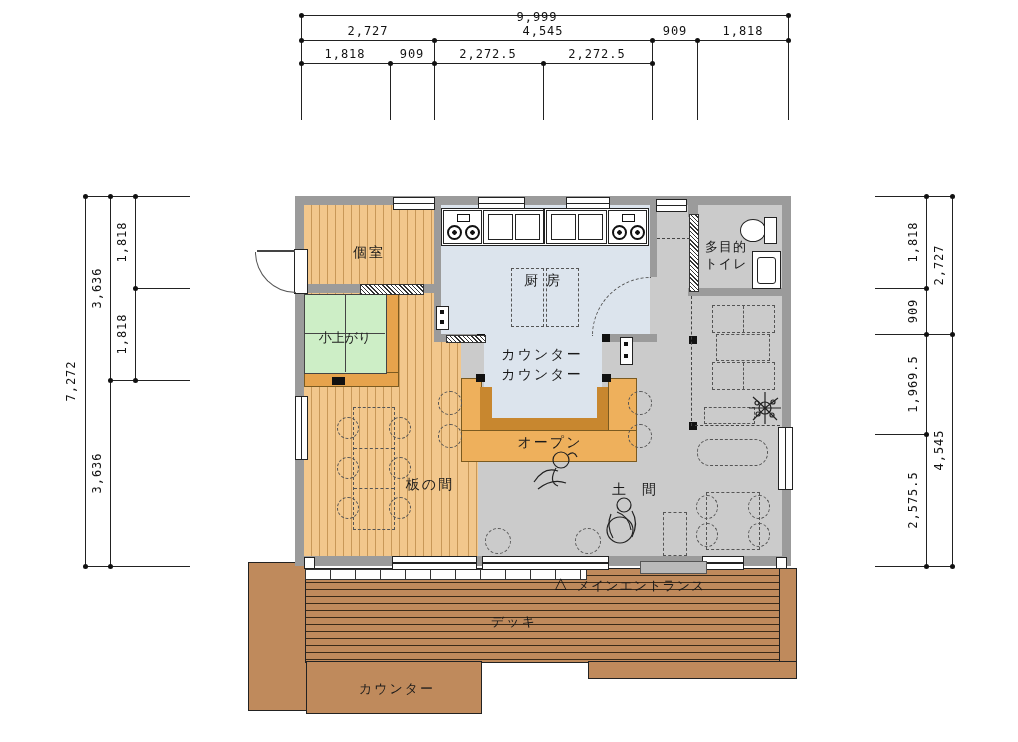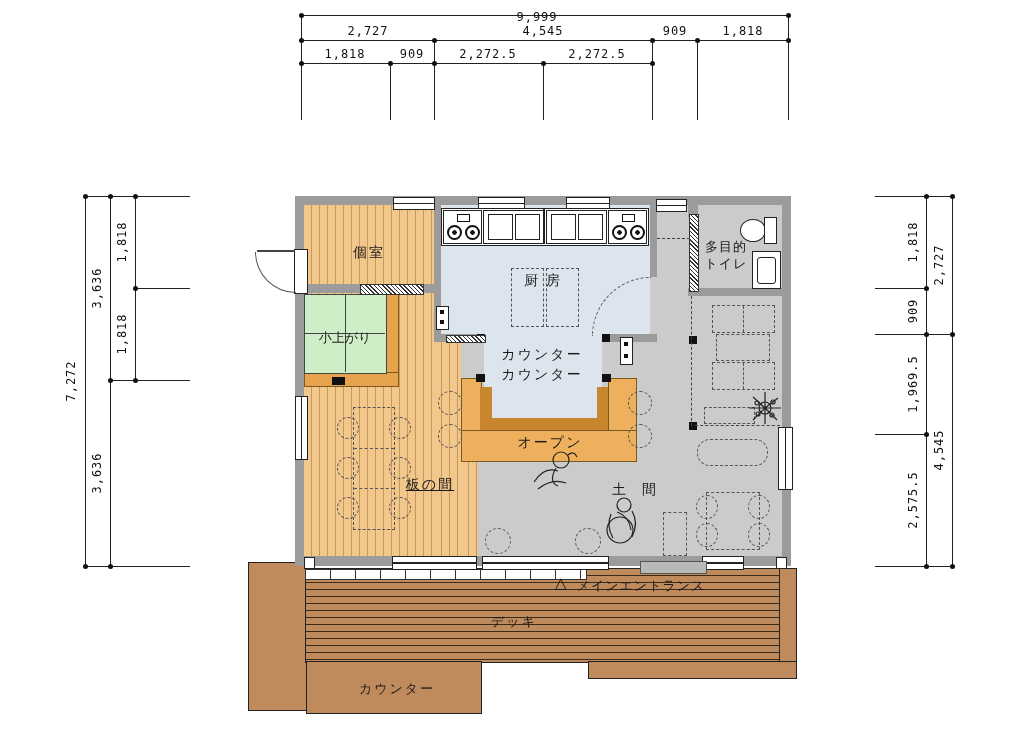--- a/index.html
+++ b/index.html
@@ -211,21 +211,21 @@
     <circle cx="18" cy="34" r="13"></circle>
     <path d="M30,15 q7,12 0,26 M9,18 q-5,12 2,24 M15,16 q12,4 14,18"></path>
   </svg>
 
   <div class="label" style="left:369px;top:253px;">個室</div>
   <div class="label" style="left:345px;top:338px;font-size:13px;letter-spacing:0;">小上がり</div>
   <div class="label" style="left:543px;top:281px;">厨 房</div>
   <div class="label" style="left:542px;top:355px;">カウンター</div>
   <div class="label" style="left:542px;top:375px;">カウンター</div>
   <div class="label" style="left:550px;top:443px;">オープン</div>
-  <div class="label" style="left:430px;top:485px;text-decoration:underline;">板の間</div>
+  <div class="label" style="left:430px;top:485px;">板の間</div>
   <div class="label" style="left:637px;top:490px;letter-spacing:6px;">土 間</div>
   <div class="label label-s" style="left:726px;top:247px;letter-spacing:1px;">多目的</div>
   <div class="label label-s" style="left:726px;top:264px;letter-spacing:1px;">トイレ</div>
 
   <span class="abs" style="left:555px;top:574px;font-size:15px;color:#111;">△</span>
   <div class="label label-s" style="left:641px;top:586px;letter-spacing:1px;">メインエントランス</div>
   <div class="label label-s" style="left:514px;top:622px;">デッキ</div>
   <div class="label label-s" style="left:397px;top:689px;">カウンター</div>
 
   <div class="dl" style="left:301px;top:15px;width:487px;height:1px;"></div>

